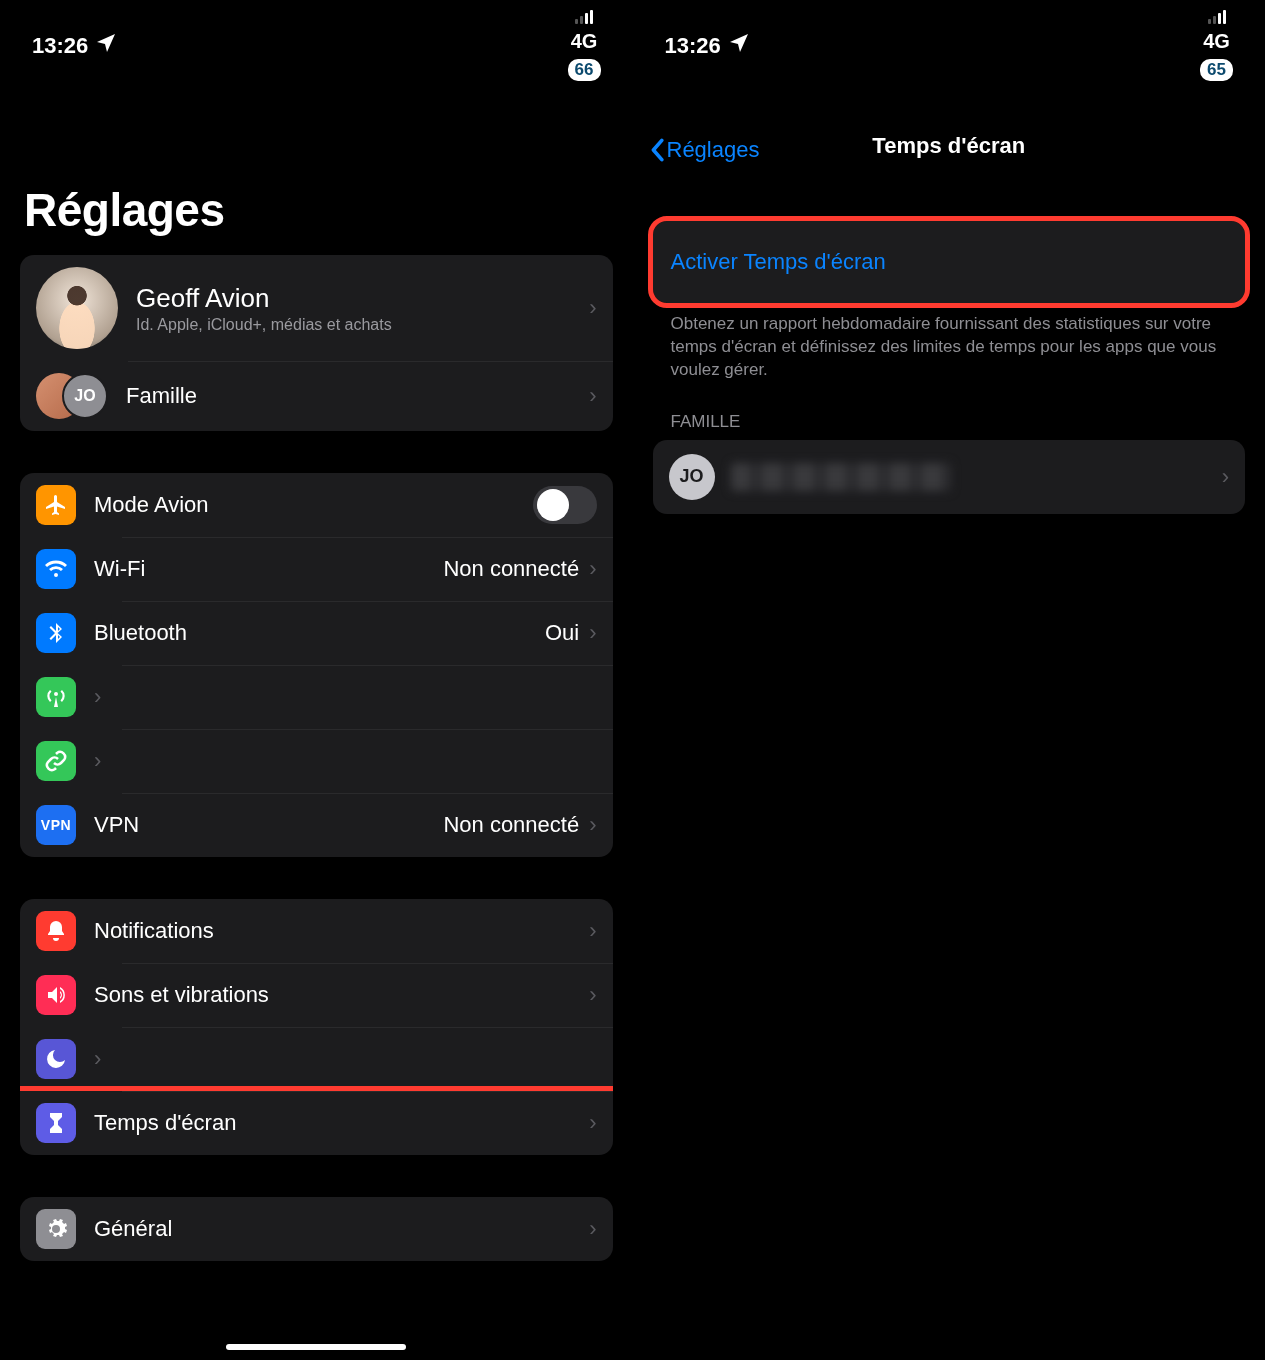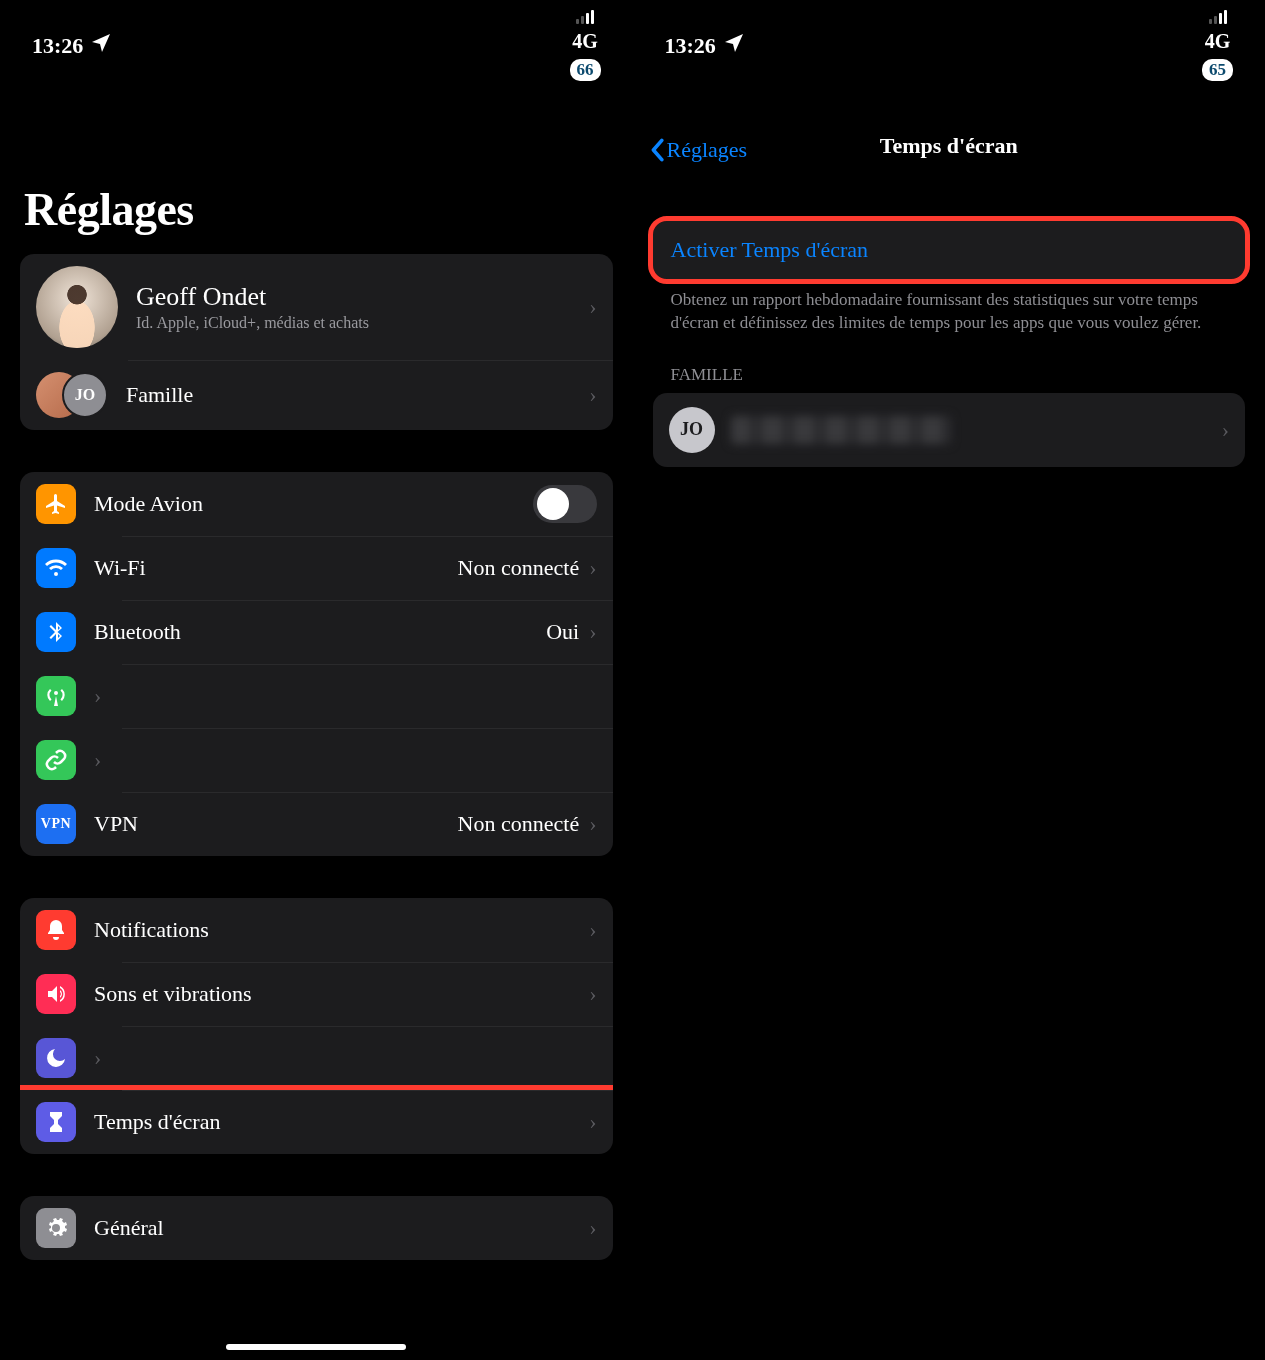--- a/index.html
+++ b/index.html
@@ -10,21 +10,20 @@
     width: 1265px;
     height: 1360px;
     display: flex;
     overflow: hidden;
   }
   .phone {
     width: 50%;
     height: 100%;
     position: relative;
     padding: 0 20px;
-    font-family: Liberation Serif, serif;
   }
   .status-bar {
     display: flex;
     justify-content: space-between;
     align-items: center;
     padding: 10px 12px 6px;
     font-size: 22px;
     font-weight: 600;
   }
   .status-left { display: flex; align-items: center; gap: 6px; }
@@ -142,21 +141,21 @@
     color:#8e8e93; font-size:17px; line-height:1.35;
     padding: 10px 18px 0;
   }
   .section-header {
     color:#8e8e93; font-size:17px;
     padding: 30px 18px 8px;
     text-transform: uppercase;
   }
   .link-cell {
     background:#1c1c1e; border-radius:14px;
-    padding: 16px 18px;
+    padding: 28px 18px;
     font-size:22px; color:#0a84ff;
   }
   .family-row {
     background:#1c1c1e; border-radius:14px;
     display:flex; align-items:center;
     padding:14px 16px;
   }
   .family-avatar {
     width:46px; height:46px; border-radius:50%;
     background:#c7c7cc; color:#1c1c1e;
@@ -215,21 +214,21 @@
       <span class="battery-pill">66</span>
     </div>
   </div>
 
   <h1 class="big-title">Réglages</h1>
 
   <div class="group account">
     <div class="row" style="min-height:100px">
       <div class="avatar-big"></div>
       <div style="flex:1">
-        <div style="font-size:26px;font-weight:500">Geoff Ondet</div>
+        <div style="font-size:26px;font-weight:500">Geoff Avion</div>
         <div class="row-sub">Id. Apple, iCloud+, médias et achats</div>
       </div>
       <span class="chevron">›</span>
     </div>
     <div class="row">
       <div class="avatar-stack">
         <div class="avatar-sm"></div>
         <div class="avatar-initials">JO</div>
       </div>
       <div class="row-label">Famille</div>

